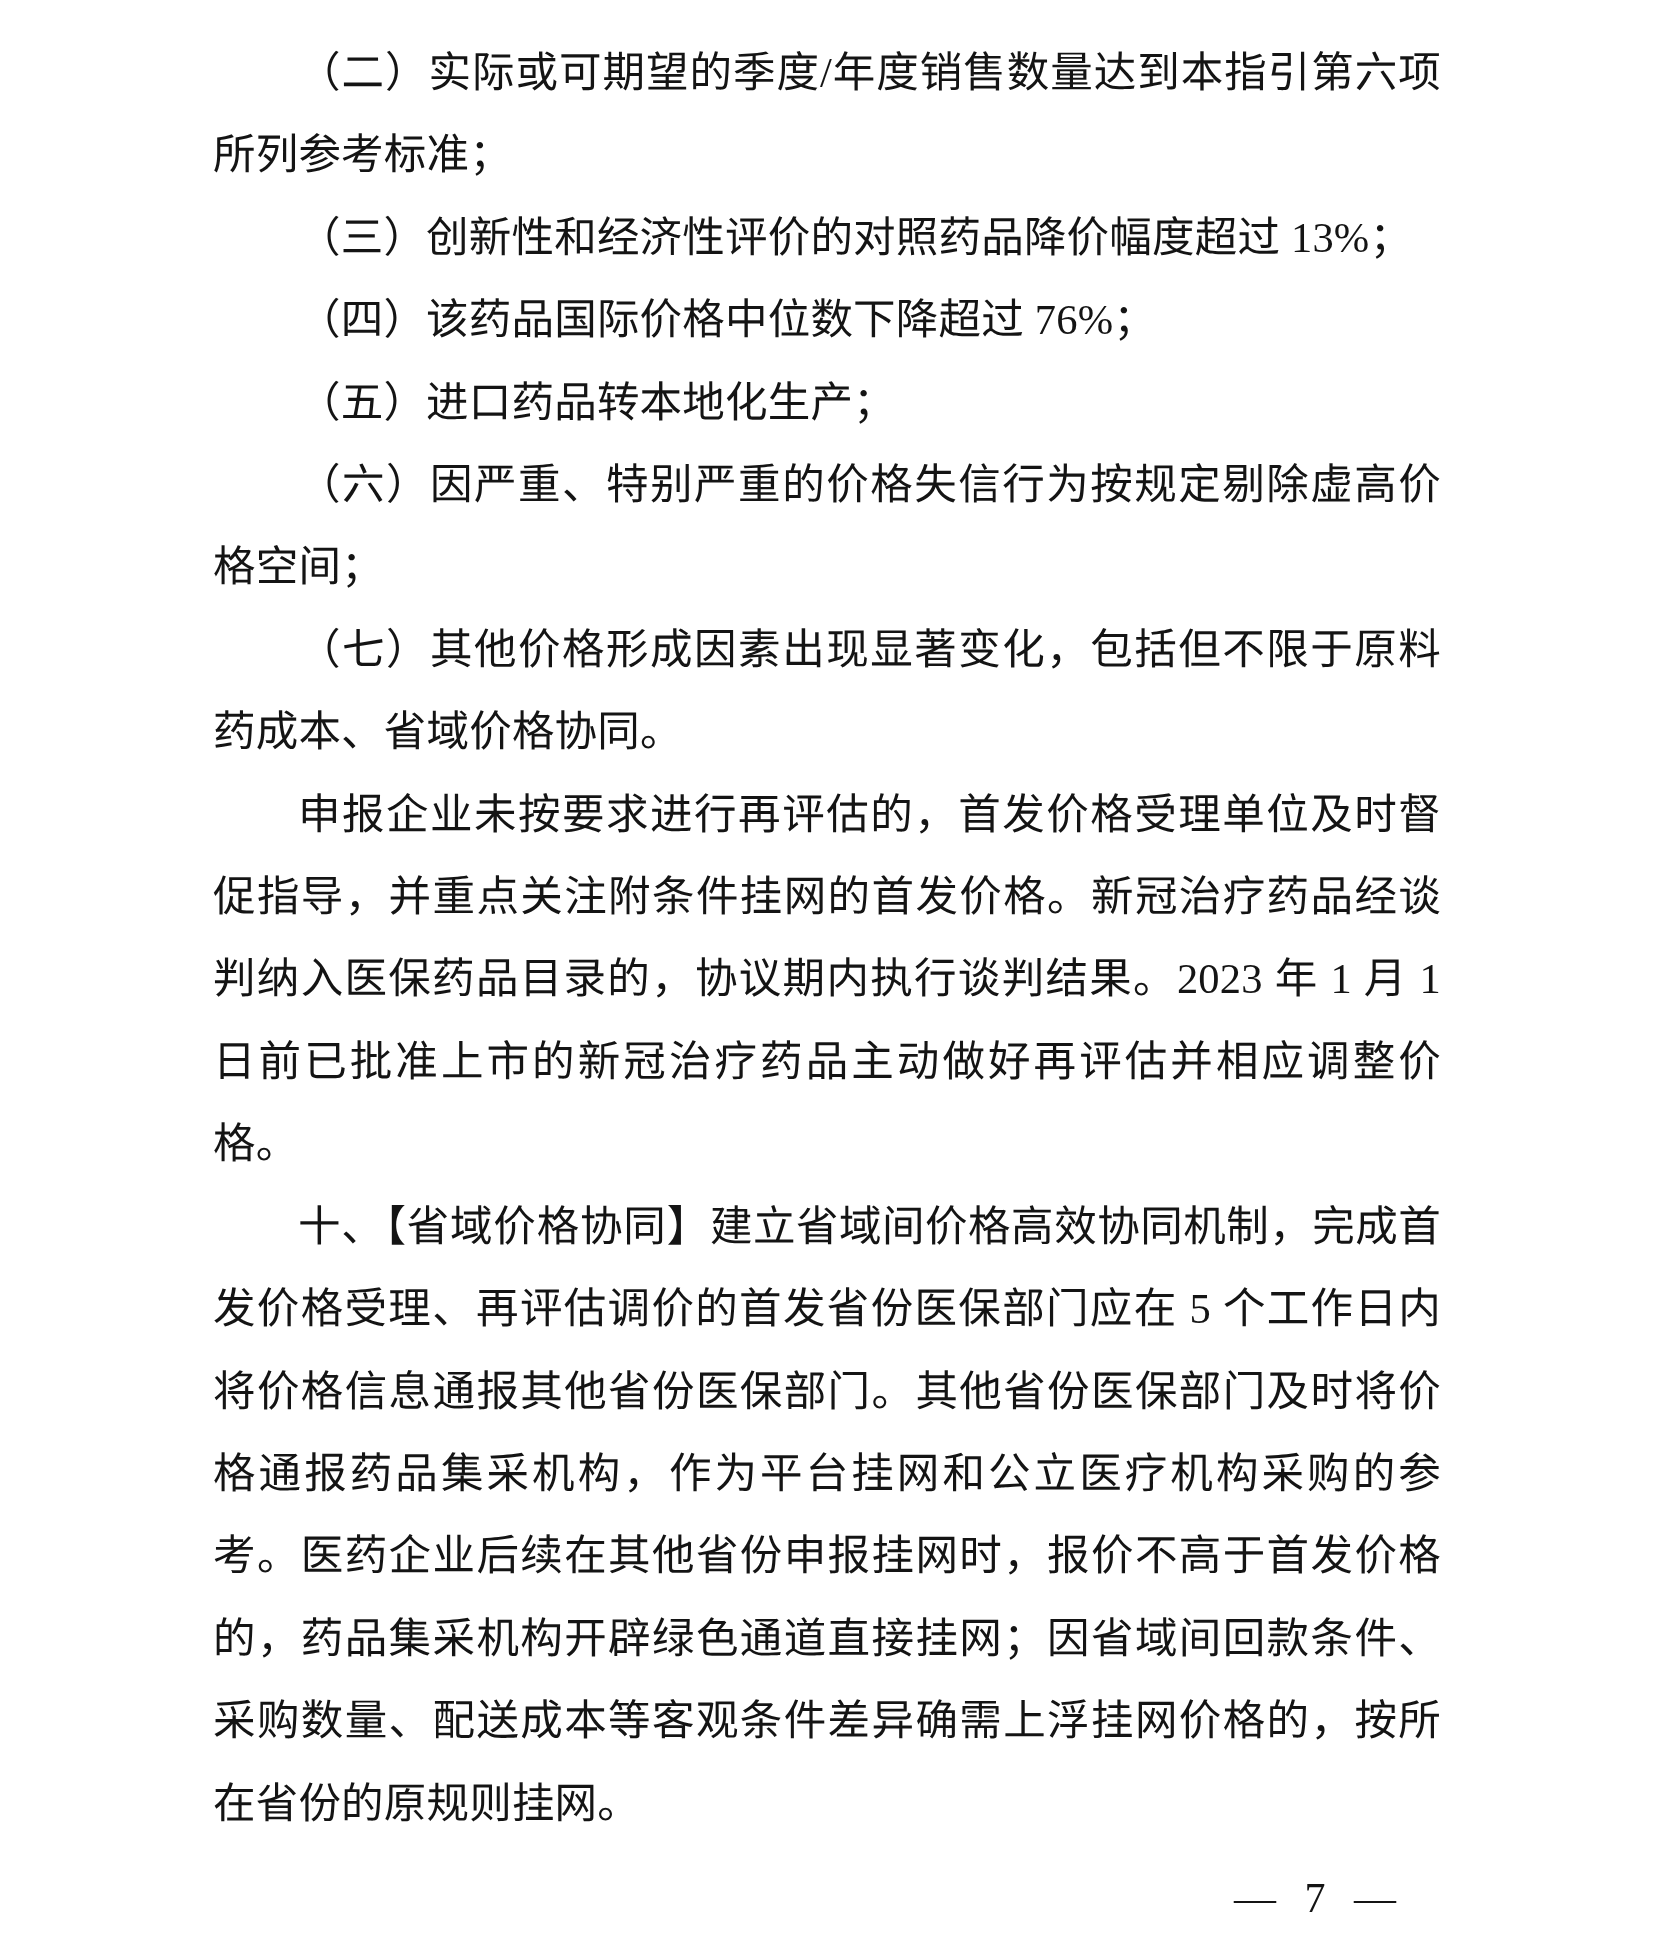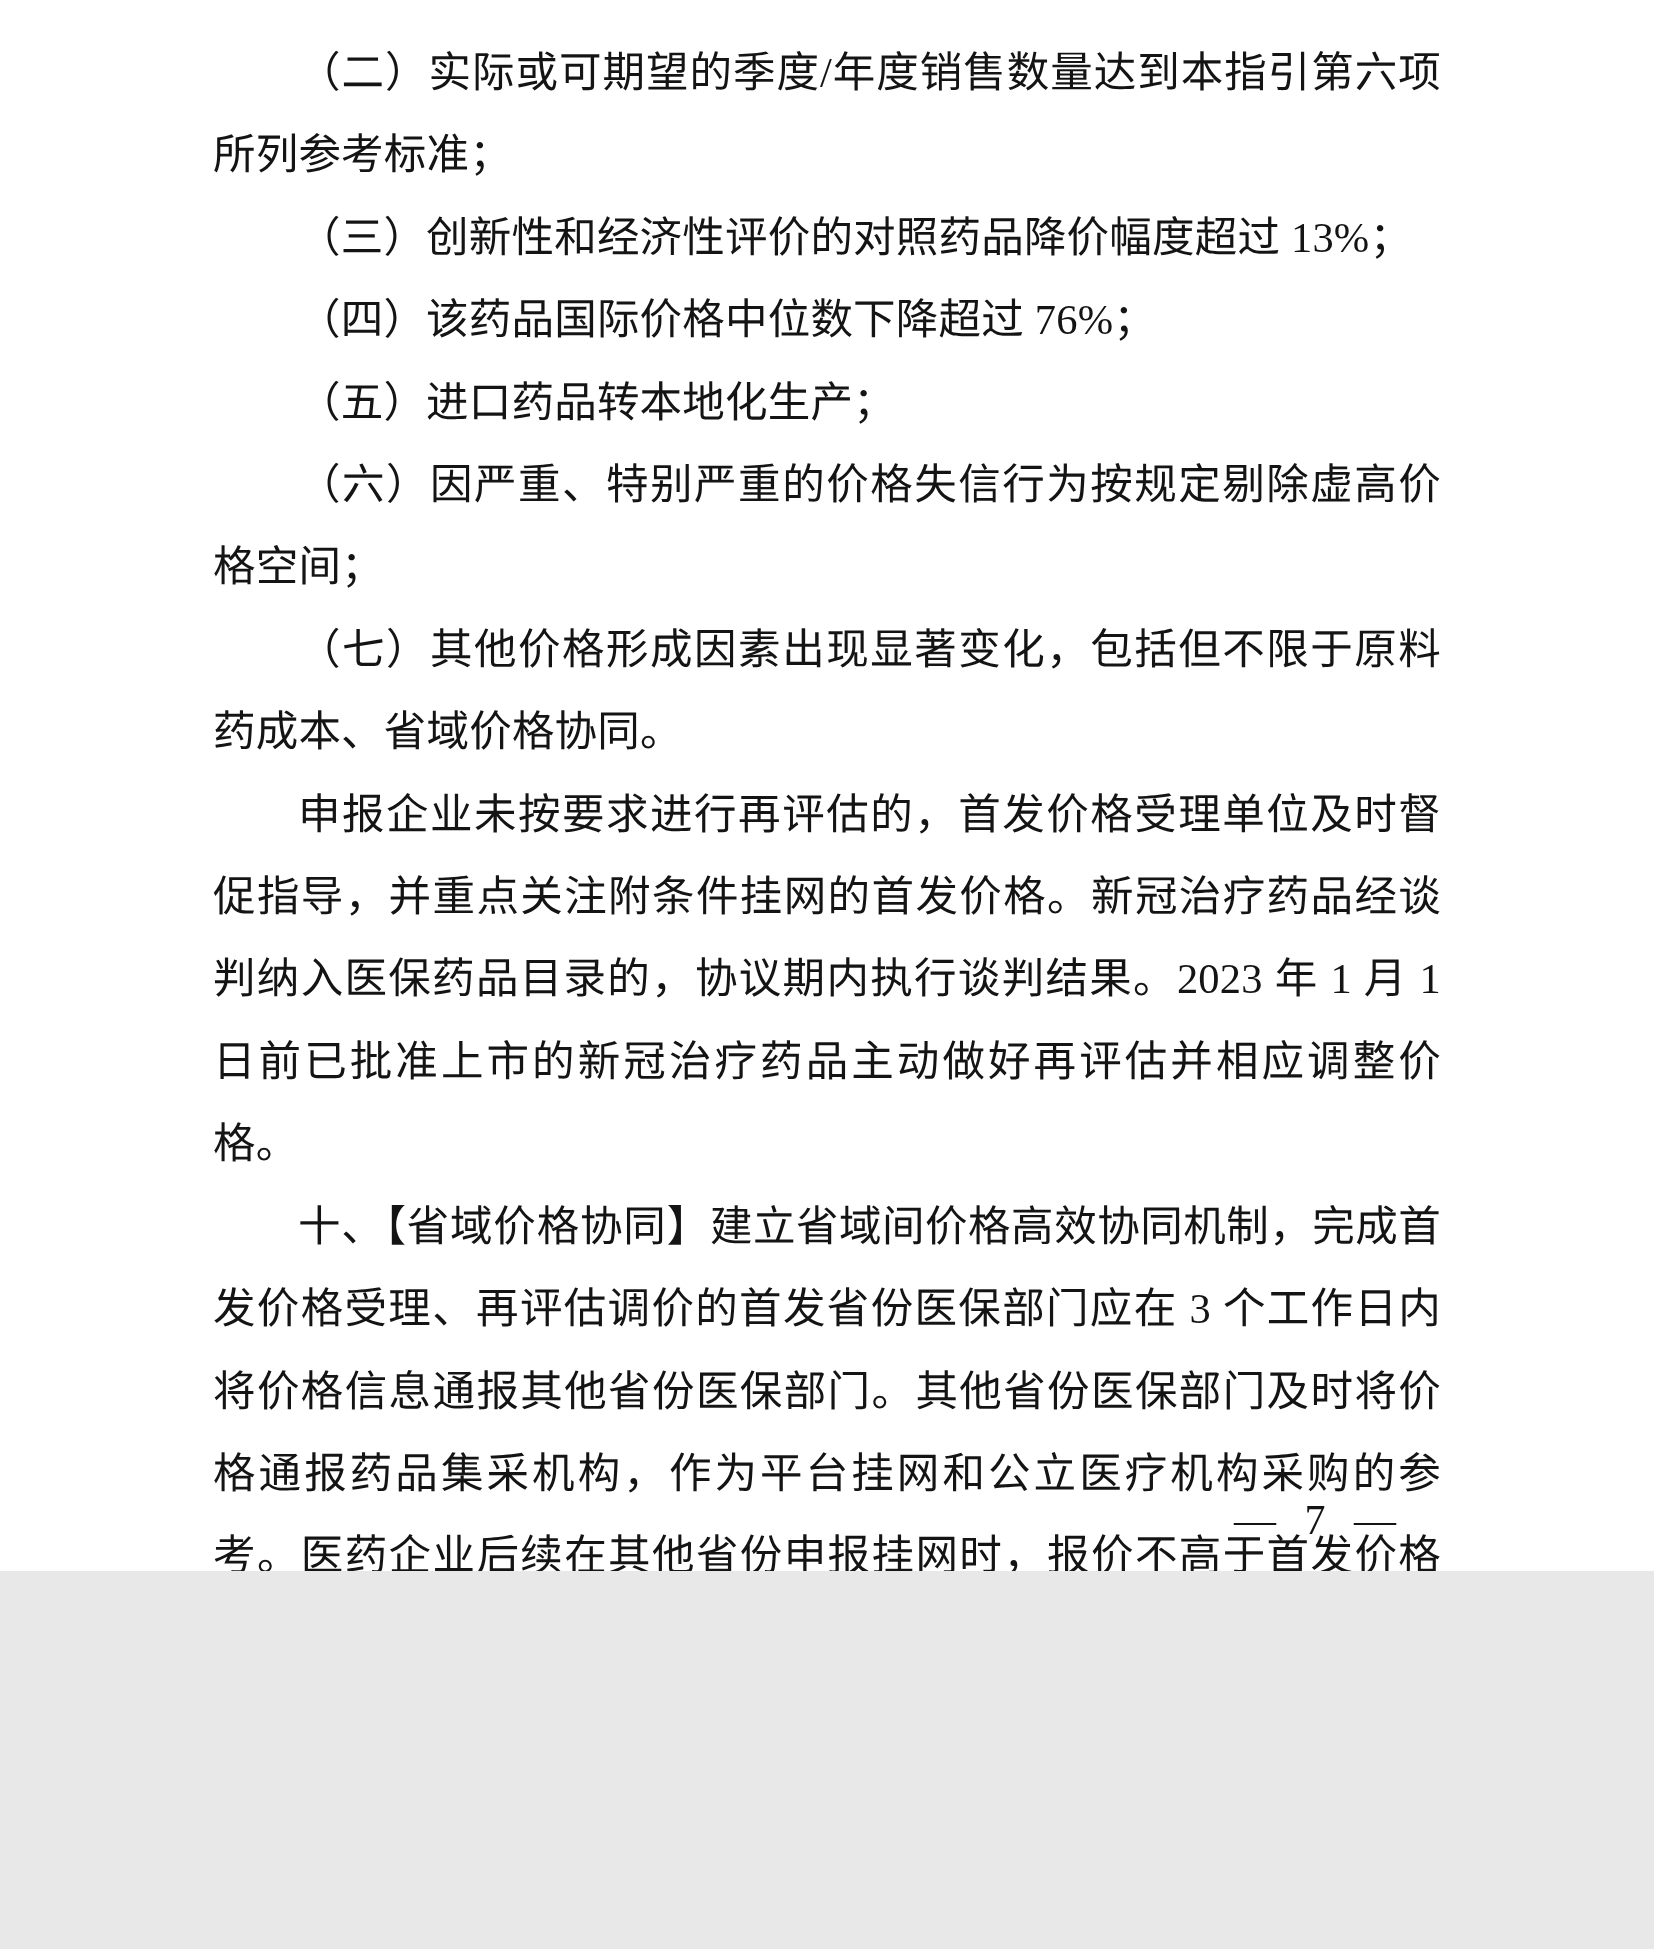--- a/index.html
+++ b/index.html
@@ -3,21 +3,21 @@
 <meta charset="utf-8">
 <style>
   html, body {
     margin: 0;
     padding: 0;
     background: #e8e8e8;
   }
   .page {
     position: relative;
     width: 1654px;
-    height: 1571px;
+    height: 1949px;
     margin: 0 auto;
     background: #ffffff;
     overflow: hidden;
     font-family: "Liberation Serif", serif;
     color: #141414;
   }
   .content {
     position: absolute;
     left: 213px;
     top: 32px;
@@ -55,17 +55,17 @@
 
 <div class="page">
   <div class="content">
     <p>（二）实际或可期望的季度/年度销售数量达到本指引第六项所列参考标准；</p>
     <p>（三）创新性和经济性评价的对照药品降价幅度超过 13%；</p>
     <p>（四）该药品国际价格中位数下降超过 76%；</p>
     <p>（五）进口药品转本地化生产；</p>
     <p>（六）因严重、特别严重的价格失信行为按规定剔除虚高价格空间；</p>
     <p>（七）其他价格形成因素出现显著变化，包括但不限于原料药成本、省域价格协同。</p>
     <p>申报企业未按要求进行再评估的，首发价格受理单位及时督促指导，并重点关注附条件挂网的首发价格。新冠治疗药品经谈判纳入医保药品目录的，协议期内执行谈判结果。2023 年 1 月 1 日前已批准上市的新冠治疗药品主动做好再评估并相应调整价格。</p>
-    <p><span class="para-lead">十、【省域价格协同】</span><span>建立省域间价格高效协同机制，完成首发价格受理、再评估调价的首发省份医保部门应在 3 个工作日内将价格信息通报其他省份医保部门。其他省份医保部门及时将价格通报药品集采机构，作为平台挂网和公立医疗机构采购的参考。医药企业后续在其他省份申报挂网时，报价不高于首发价格的，药品集采机构开辟绿色通道直接挂网；因省域间回款条件、采购数量、配送成本等客观条件差异确需上浮挂网价格的，按所在省份的原规则挂网。</span></p>
+    <p><span class="para-lead">十、【省域价格协同】</span><span>建立省域间价格高效协同机制，完成首发价格受理、再评估调价的首发省份医保部门应在 5 个工作日内将价格信息通报其他省份医保部门。其他省份医保部门及时将价格通报药品集采机构，作为平台挂网和公立医疗机构采购的参考。医药企业后续在其他省份申报挂网时，报价不高于首发价格的，药品集采机构开辟绿色通道直接挂网；因省域间回款条件、采购数量、配送成本等客观条件差异确需上浮挂网价格的，按所在省份的原规则挂网。</span></p>
   </div>
 
   <div class="page-footer">— 7 —</div>
 </div>
 
 </body></html>

